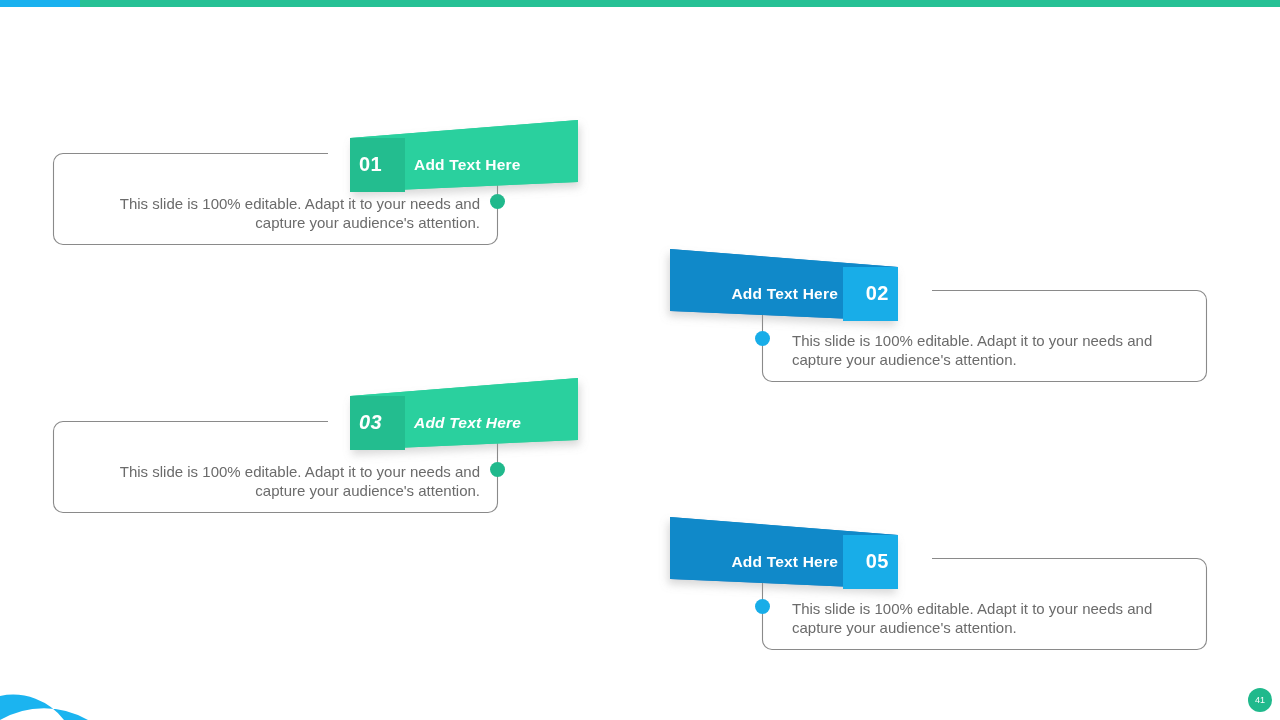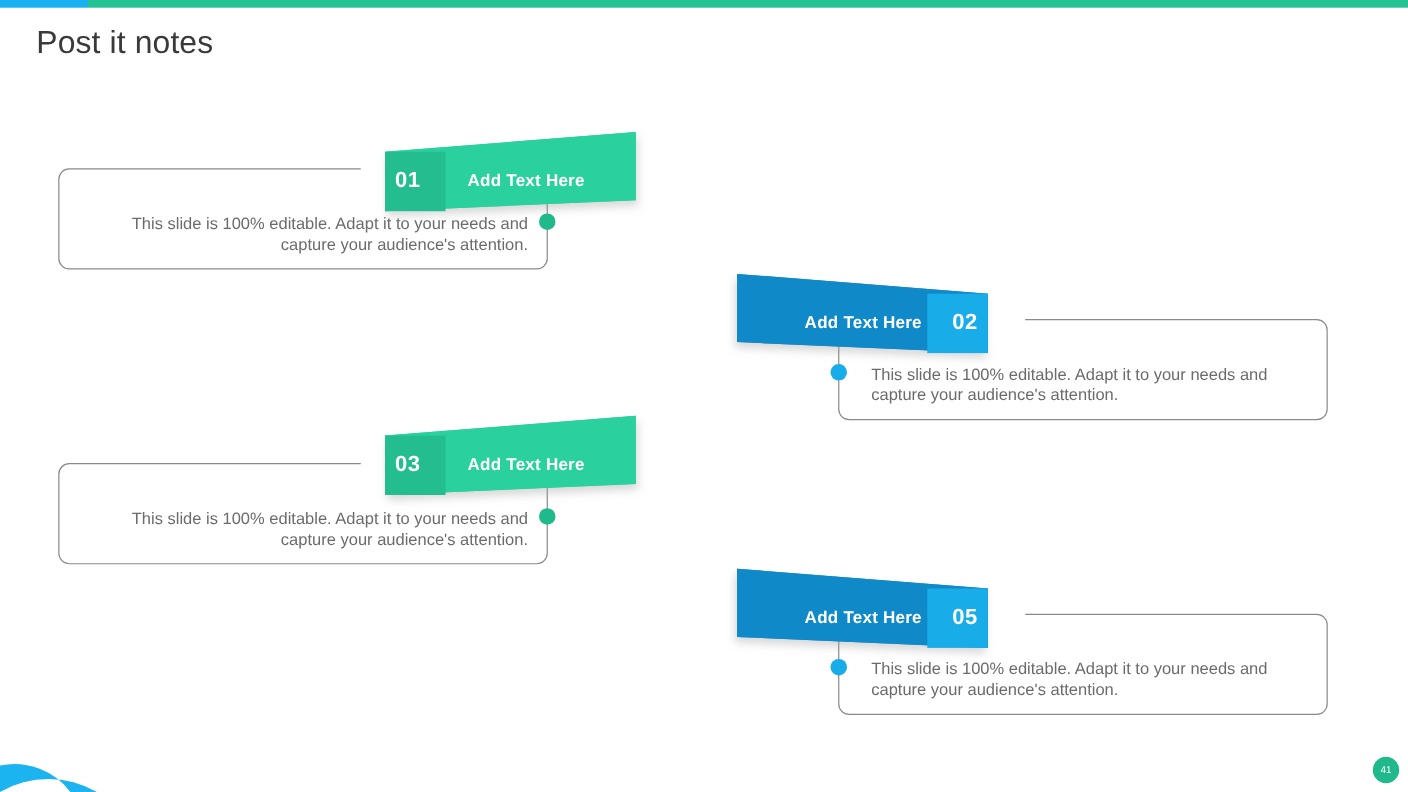--- a/index.html
+++ b/index.html
@@ -84,21 +84,21 @@
 
   .ribbon-num,
   .ribbon-label {
     position: absolute;
     color: #ffffff;
     font-weight: bold;
     white-space: nowrap;
     pointer-events: none;
   }
   .ribbon-num   { font-size: 20px; letter-spacing: 0.5px; }
-  .ribbon-label { font-size: 15.5px; letter-spacing: 0.2px; margin-left: 11px; }
+  .ribbon-label { font-size: 15.5px; letter-spacing: 0.2px; }
 
   
   .ribbon.left  .ribbon-num   { left: 17px;  top: 33px; }
   .ribbon.left  .ribbon-label { left: 72px;  top: 36px; }
 
   
   .ribbon.right .ribbon-num   { right: 17px; top: 33px; }
   .ribbon.right .ribbon-label { right: 68px; top: 36px; }
 
   
@@ -130,21 +130,20 @@
 </head>
 <body>
 
 <div id="slide">
 
   <div class="topbar">
     <div class="topbar-blue"></div>
     <div class="topbar-green"></div>
   </div>
 
-  <div class="slide-title">Post it notes</div>
 
   <div class="item">
 
     <div class="card right-text" style="left:52px; top:152px;">
       <svg viewBox="0 0 448 94" xmlns="http://www.w3.org/2000/svg">
         <path d="M276 1.5 L11 1.5 A9.5 9.5 0 0 0 1.5 11 L1.5 83 A9.5 9.5 0 0 0 11 92.5 L436 92.5 A9.5 9.5 0 0 0 445.5 83 L445.5 11 A9.5 9.5 0 0 0 436 1.5 L436 1.5" fill="none" stroke="#8a8a8a" stroke-width="1.1"></path>
       </svg>
       <div class="card-text">This slide is 100% editable. Adapt it to your needs and capture your audience's attention.</div>
       <div class="dot" style="left:438px; top:42px; background:#20b98c;"></div>
     </div>
@@ -194,21 +193,21 @@
   <div class="item">
 
     <div class="card right-text" style="left:52px; top:420px;">
       <svg viewBox="0 0 448 94" xmlns="http://www.w3.org/2000/svg">
         <path d="M276 1.5 L11 1.5 A9.5 9.5 0 0 0 1.5 11 L1.5 83 A9.5 9.5 0 0 0 11 92.5 L436 92.5 A9.5 9.5 0 0 0 445.5 83 L445.5 11 A9.5 9.5 0 0 0 436 1.5 L436 1.5" fill="none" stroke="#8a8a8a" stroke-width="1.1"></path>
       </svg>
       <div class="card-text">This slide is 100% editable. Adapt it to your needs and capture your audience's attention.</div>
       <div class="dot" style="left:438px; top:42px; background:#20b98c;"></div>
     </div>
 
-    <div class="ribbon left" style="left:342px; top:378px;">
+    <div class="ribbon left" style="left:342px; top:378px;font-style:italic;">
       <svg viewBox="0 0 236 78" xmlns="http://www.w3.org/2000/svg">
         <defs>
           <filter id="rsh3" x="-20%" y="-20%" width="150%" height="170%">
             <feDropShadow dx="2" dy="5" stdDeviation="4" flood-color="#9a9a9a" flood-opacity="0.38"></feDropShadow>
           </filter>
         </defs>
         <path d="M8 18 L236 0 L236 62 L8 72 Z" fill="#2ad09e" filter="url(#rsh3)"></path>
         <path d="M8 18 L236 0 L236 62 L8 72 Z" fill="#2ad09e"></path>
         <rect x="8" y="18" width="55" height="54" fill="#23bd8f"></rect>
       </svg>

